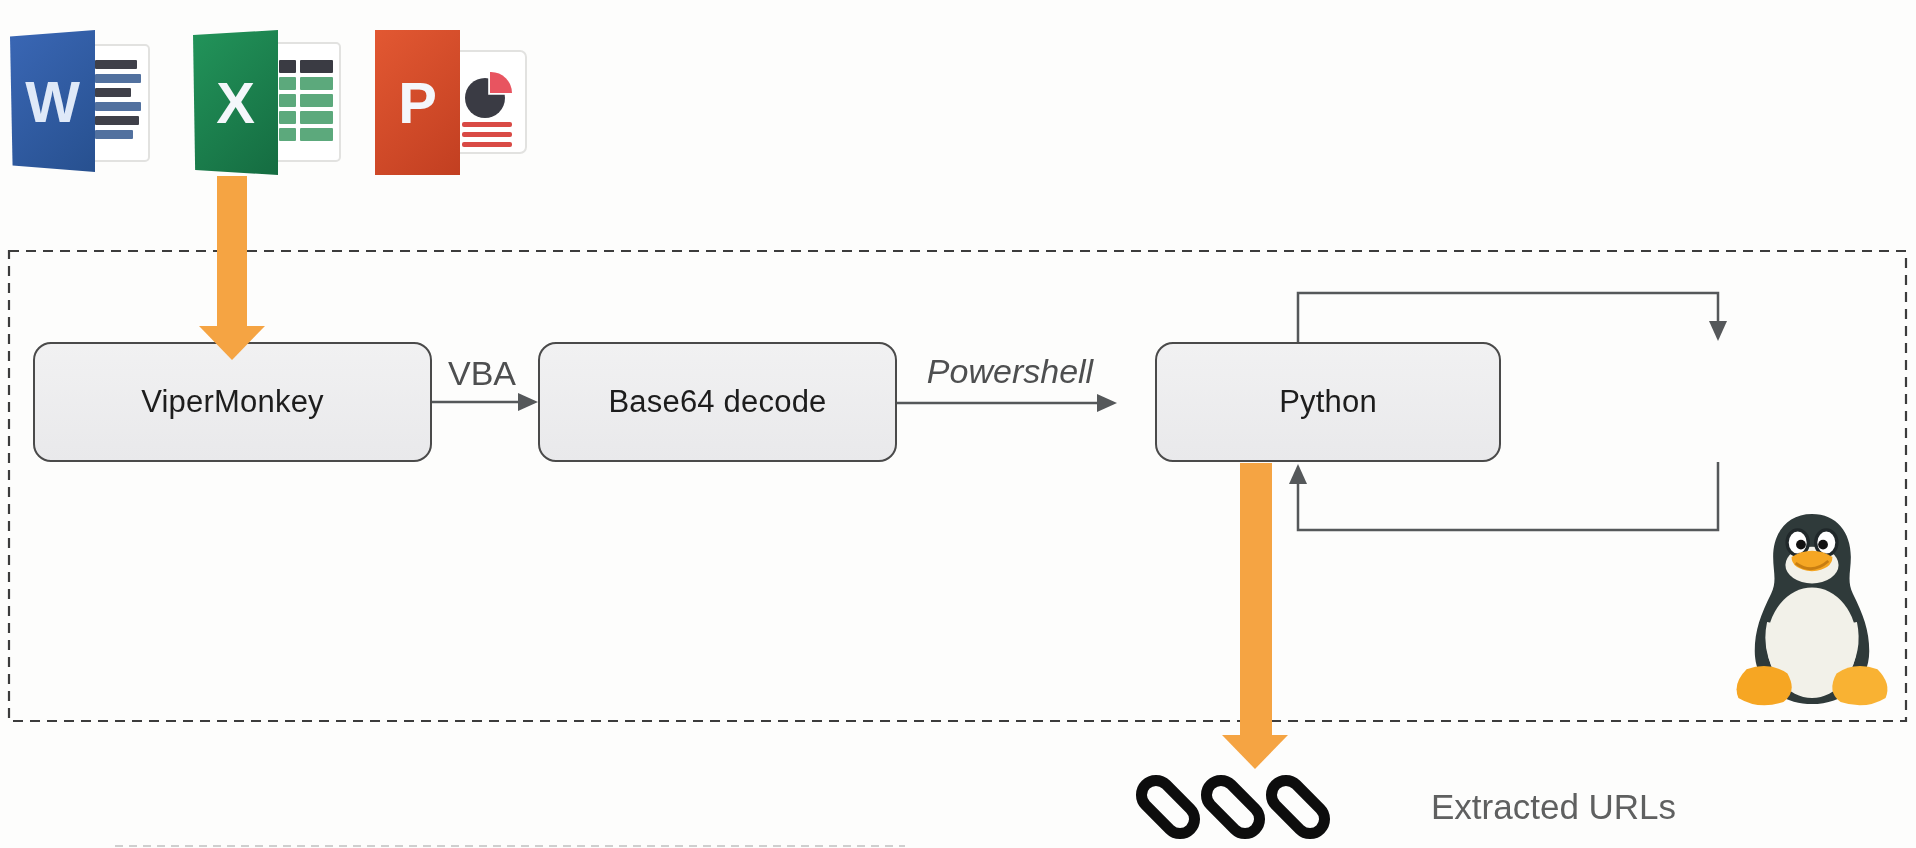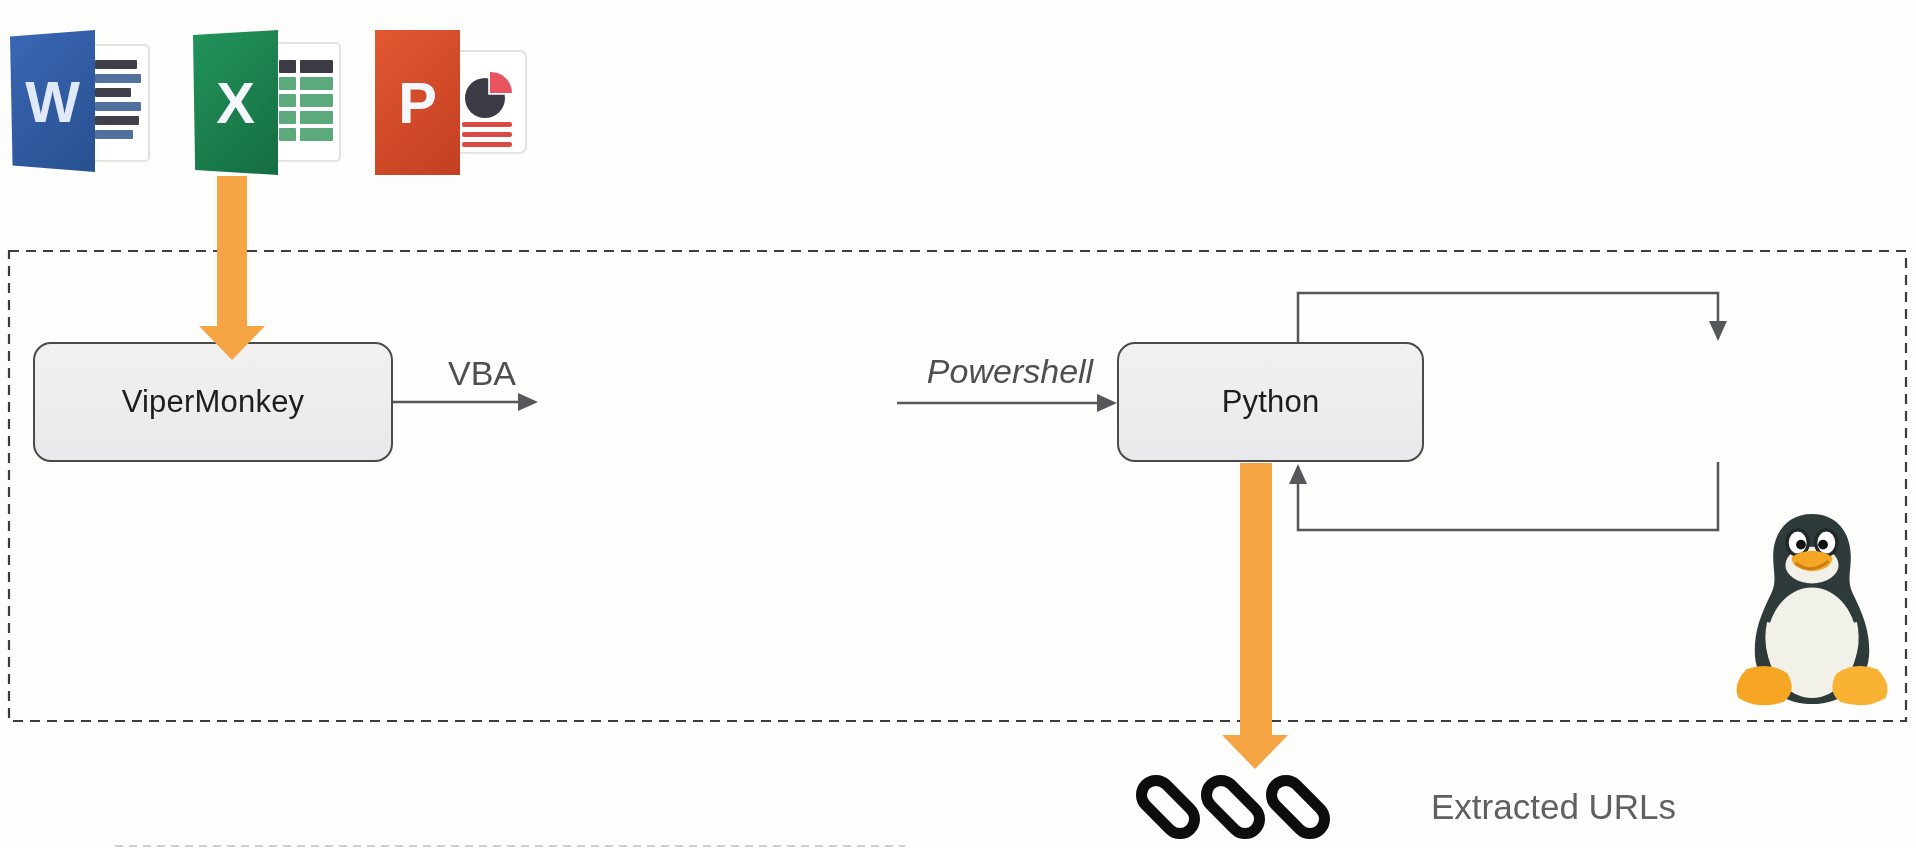--- a/index.html
+++ b/index.html
@@ -2,28 +2,28 @@
 <html><head>
 <meta charset="utf-8">
 <style>
   html,body{margin:0;padding:0;background:#fdfdfc;}
   .stage{position:relative;width:1916px;height:848px;background:#fdfdfc;overflow:hidden;
          font-family:"Liberation Sans","DejaVu Sans",sans-serif;}
   .abs{position:absolute;}
   svg.connectors{position:absolute;left:0;top:0;z-index:1;}
 
   
-  .node{position:absolute;z-index:2;width:360px;height:120px;box-sizing:border-box;
+  .node{position:absolute;z-index:2;width:399px;height:120px;box-sizing:border-box;
         border:2px solid #4a4a4a;border-radius:18px;
         background:linear-gradient(180deg,#f1f1f2 0%,#e9e9eb 100%);
         display:flex;align-items:center;justify-content:center;
         font-size:31px;color:#1d1d1d;letter-spacing:.2px;}
   .node-vipermonkey{left:33px;top:342px;}
   .node-base64{left:538px;top:342px;width:359px;}
-  .node-python{left:1117px;top:342px;width:307px;}
+  .node-python{left:1155px;top:342px;width:346px;}
   .node-pwsh{left:1538px;top:342px;}
 
   
   .edge-label{position:absolute;z-index:3;font-size:34px;color:#4e4f50;text-align:center;}
   .label-vba{left:396px;top:354px;width:120px;text-align:right;}
   .label-powershell{left:900px;top:352px;width:220px;font-style:italic;}
   .label-extracted{left:1431px;top:787px;font-size:35px;color:#5f6060;text-align:left;}
 
   
   .oarrow{position:absolute;z-index:5;}
@@ -132,20 +132,23 @@
     <div class="ohead head-a"></div>
   </div>
   <div class="oarrow">
     <div class="oshaft shaft-b"></div>
     <div class="ohead head-b"></div>
   </div>
 
   <div class="node node-vipermonkey">
     <span>ViperMonkey</span>
   </div>
+  <div class="node node-base64">
+    <span>Base64 decode</span>
+  </div>
   <div class="node node-python">
     <span>Python</span>
   </div>
 
   <div class="edge-label label-vba">VBA</div>
   <div class="edge-label label-powershell">Powershell</div>
 
   <div class="chain">
     <div class="link" style="left:1148px;top:770px;"></div>
     <div class="link" style="left:1213px;top:770px;"></div>

